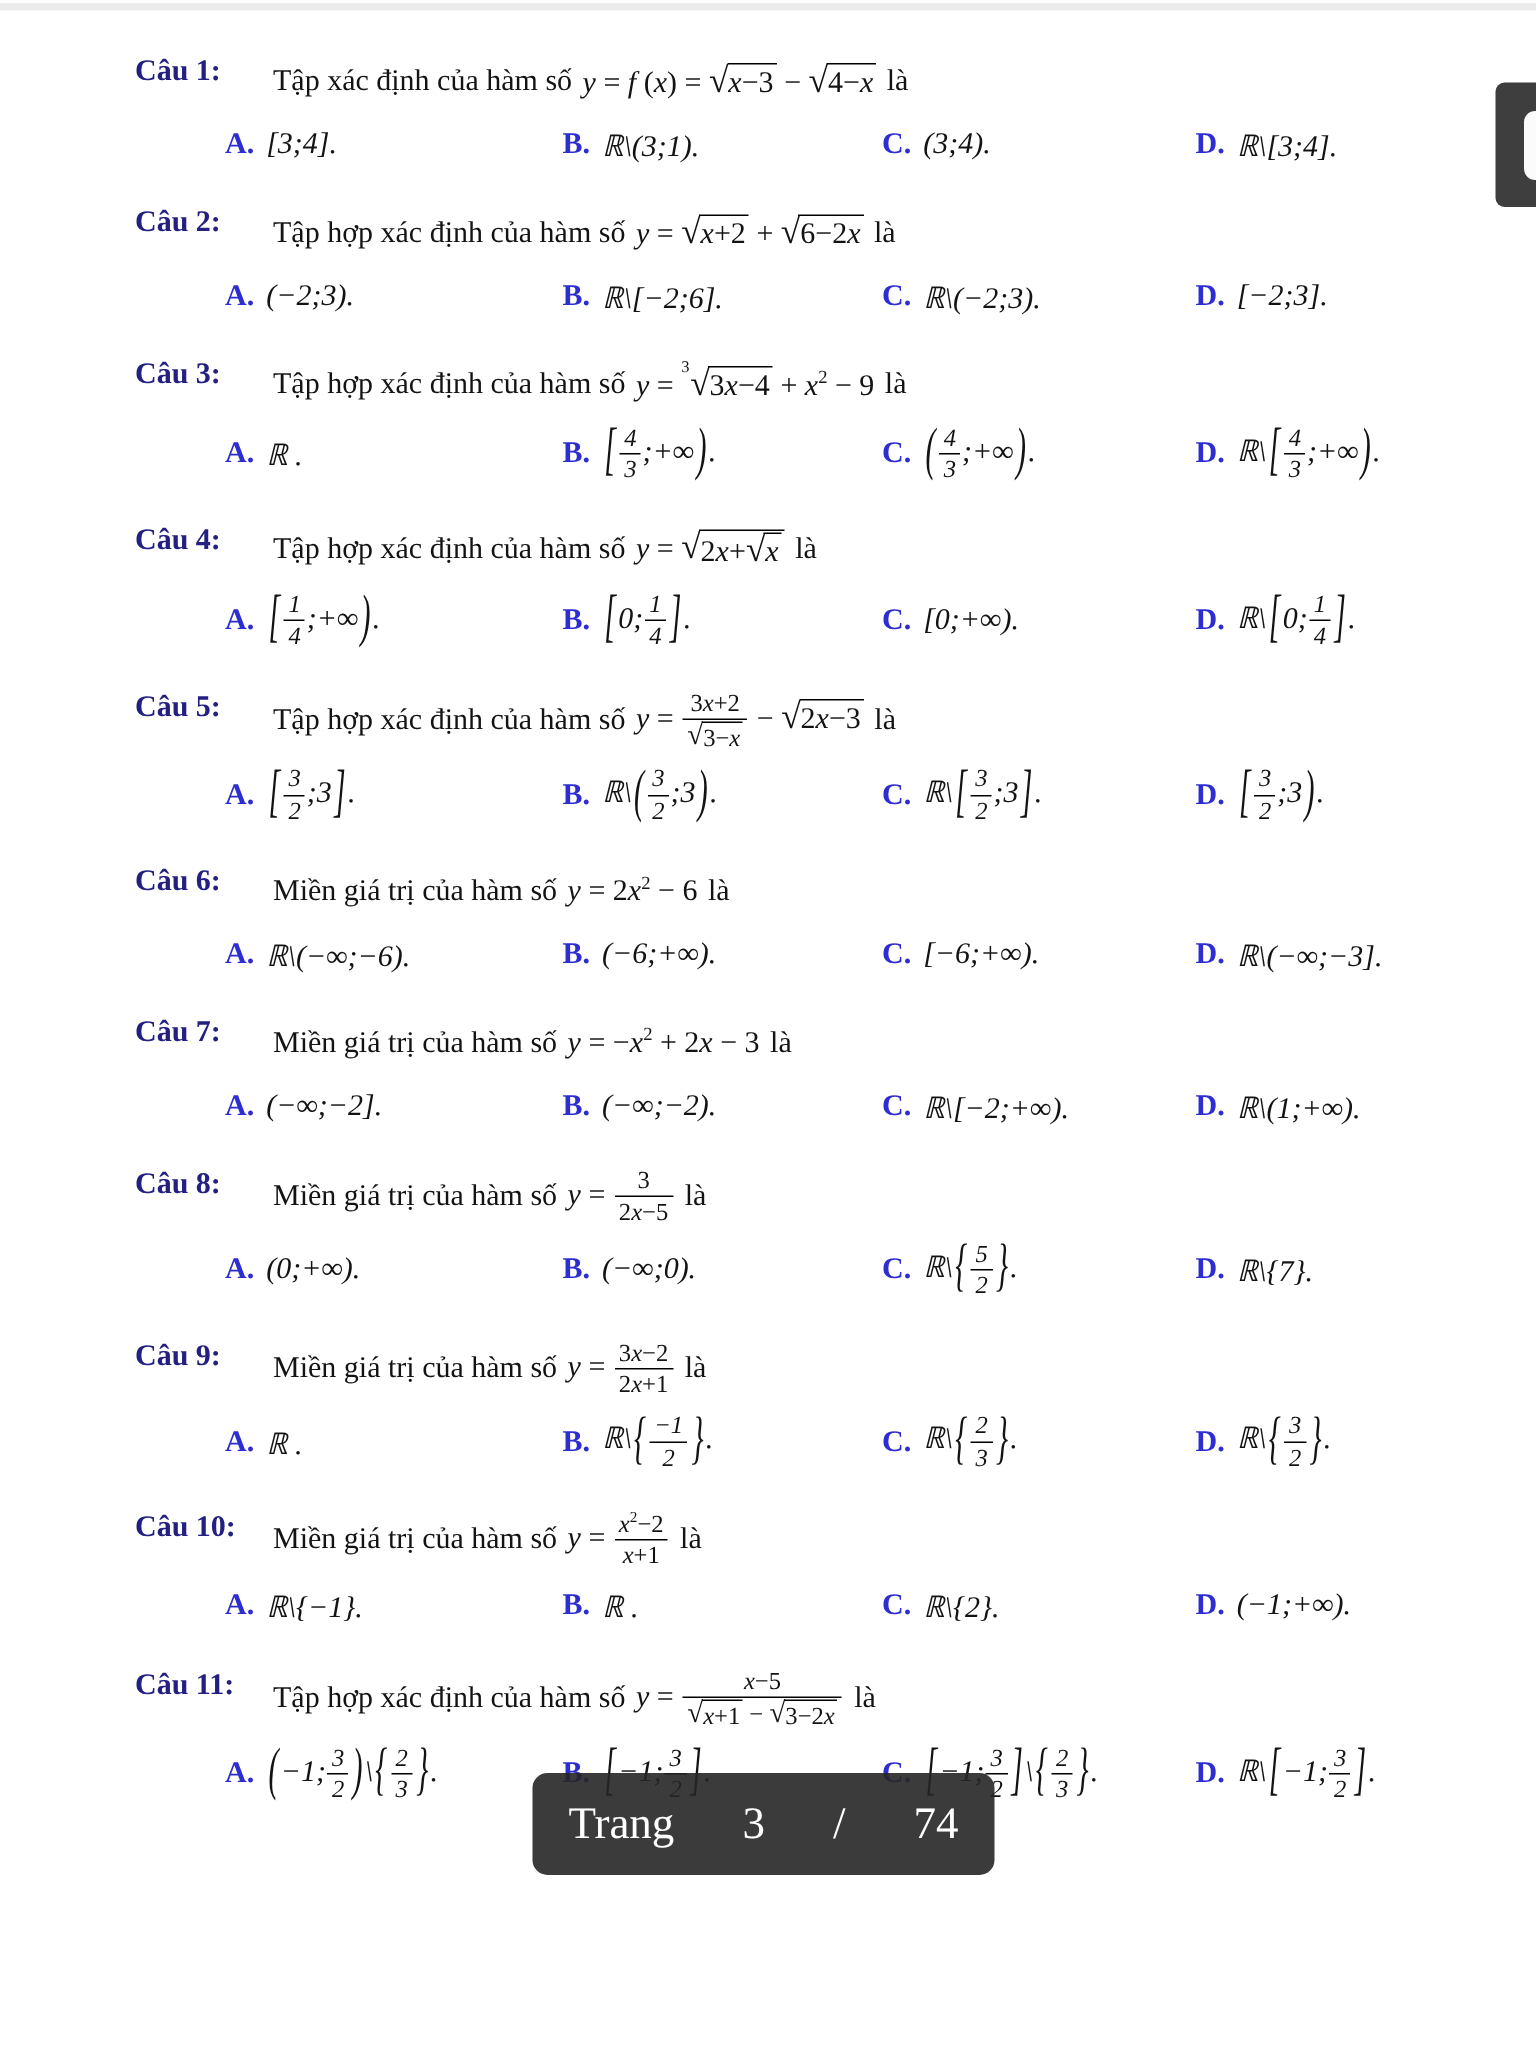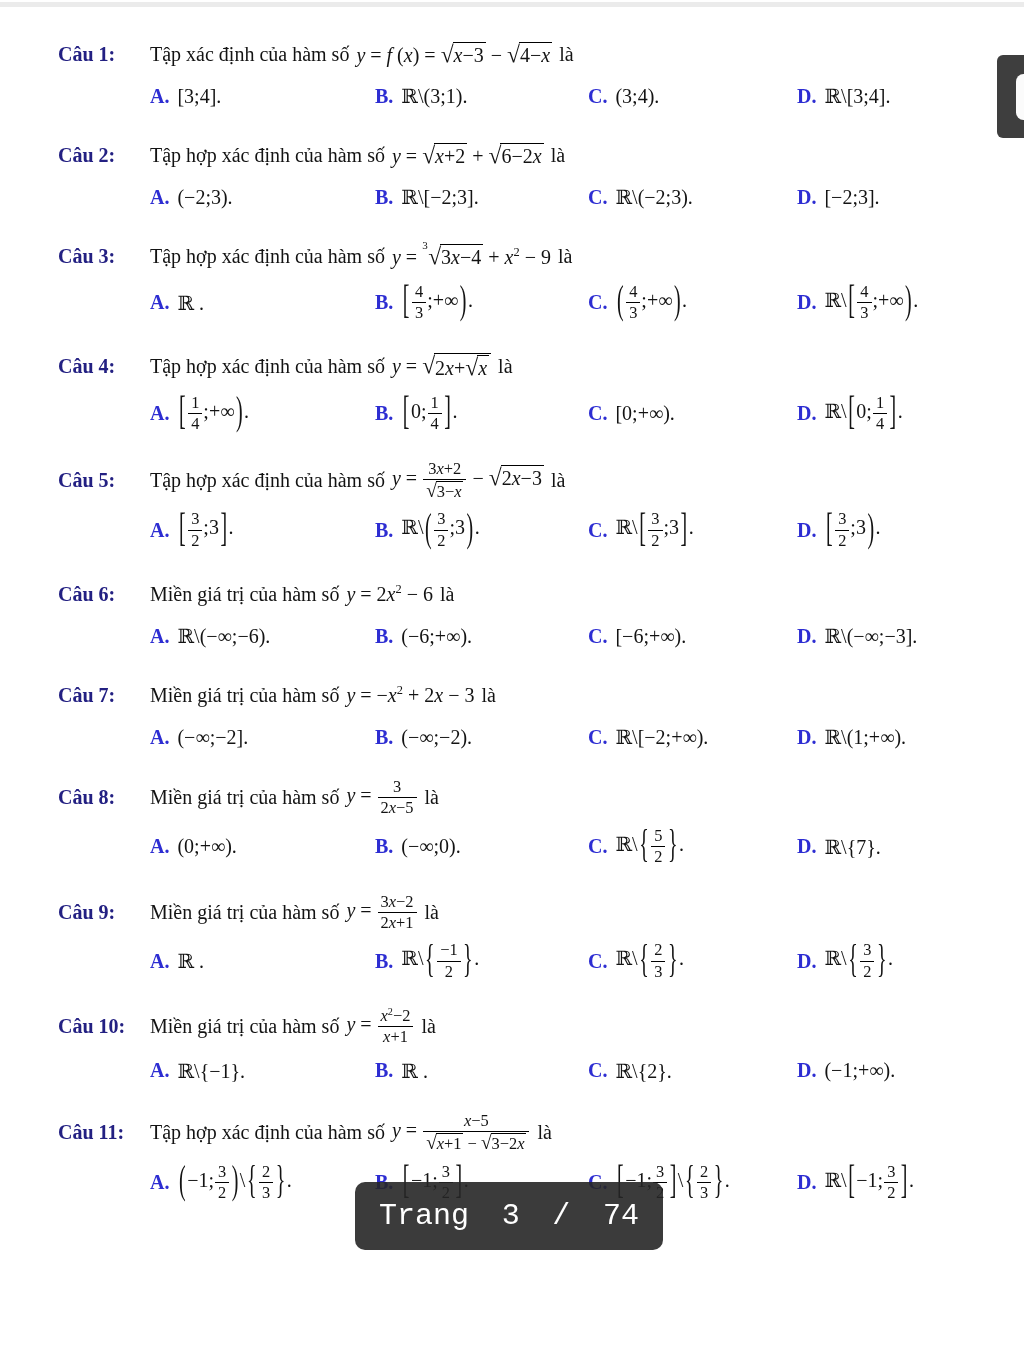--- a/index.html
+++ b/index.html
@@ -2,28 +2,28 @@
 <html><head>
 <meta charset="utf-8">
 <style>
   html,body{margin:0;padding:0;background:#ffffff;overflow:hidden;}
   body{width:1024px;height:1364px;position:relative;
        font-family:"Liberation Serif","DejaVu Serif",serif;color:#131313;}
   .top-strip{position:absolute;left:0;top:2px;width:100%;height:5px;background:#ebebeb;}
   .content{padding:36px 26px 0 58px;}
 
   .q{margin-bottom:26px;}
-  .qline{display:flex;align-items:center;min-height:36px;}
+  .qline{display:flex;min-height:36px;margin-left:32px;}
   .qlabel{width:92px;flex-shrink:0;font-weight:bold;font-size:20px;color:#232082;}
   .qtext{font-size:20px;display:flex;align-items:center;gap:7px;flex-wrap:nowrap;}
   .opts{display:grid;grid-template-columns:225px 213px 209px auto;padding-left:92px;
         margin-top:9px;align-items:center;}
   .opt{display:flex;align-items:center;gap:8px;font-size:20px;min-height:30px;}
   .letter{font-weight:bold;color:#2d2dd2;}
-  .oval{white-space:nowrap;}
+  .oval{white-space:nowrap;font-style:italic;}
 
   
   .formula i, .oval i{font-style:italic;}
   .frac{display:inline-flex;flex-direction:column;text-align:center;
         vertical-align:middle;line-height:1.12;font-size:0.82em;margin:0 1px;}
   .frac .num{border-bottom:1.4px solid #000;padding:0 3px 1px 3px;}
   .frac .den{padding:1px 3px 0 3px;}
   .sqrt{display:inline-flex;align-items:flex-start;}
   .sqrt .rad{font-size:1.18em;line-height:1.05;}
   .sqrt .vinc{border-top:1.5px solid #000;padding:1px 2px 0 1px;margin-left:-1px;}
@@ -37,21 +37,21 @@
   .side-tab{position:absolute;right:0;top:55px;width:27px;height:83px;background:#3e3e3e;
             border-radius:6px 0 0 6px;z-index:4;}
   .tab-pill{position:absolute;right:-7px;top:50%;transform:translateY(-50%);
             width:15px;height:46px;border-radius:8px;background:#fbfbfb;}
 
   
   .toast{position:absolute;left:355px;top:1182px;width:308px;height:68px;
          background:rgba(38,38,38,0.9);border-radius:10px;z-index:5;
          display:flex;align-items:center;justify-content:space-between;
          padding:0 24px;box-sizing:border-box;
-         font-family:Liberation Mono, monospace;
+         font-family:Liberation Serif, serif;
          font-size:30px;color:#ffffff;}
 </style>
 </head>
 <body>
 
 <div class="top-strip"></div>
 
 <div class="content">
   <div id="questions">
       <div class="q">
@@ -103,21 +103,21 @@
             <span class="suffix">là</span>
           </span>
         </div>
         <div class="opts">
           <div class="opt">
             <span class="letter">A.</span>
             <span class="oval">(−2;3).</span>
           </div>
           <div class="opt">
             <span class="letter">B.</span>
-            <span class="oval">ℝ\[−2;3].</span>
+            <span class="oval">ℝ\[−2;6].</span>
           </div>
           <div class="opt">
             <span class="letter">C.</span>
             <span class="oval">ℝ\(−2;3).</span>
           </div>
           <div class="opt">
             <span class="letter">D.</span>
             <span class="oval">[−2;3].</span>
           </div>
         </div>

